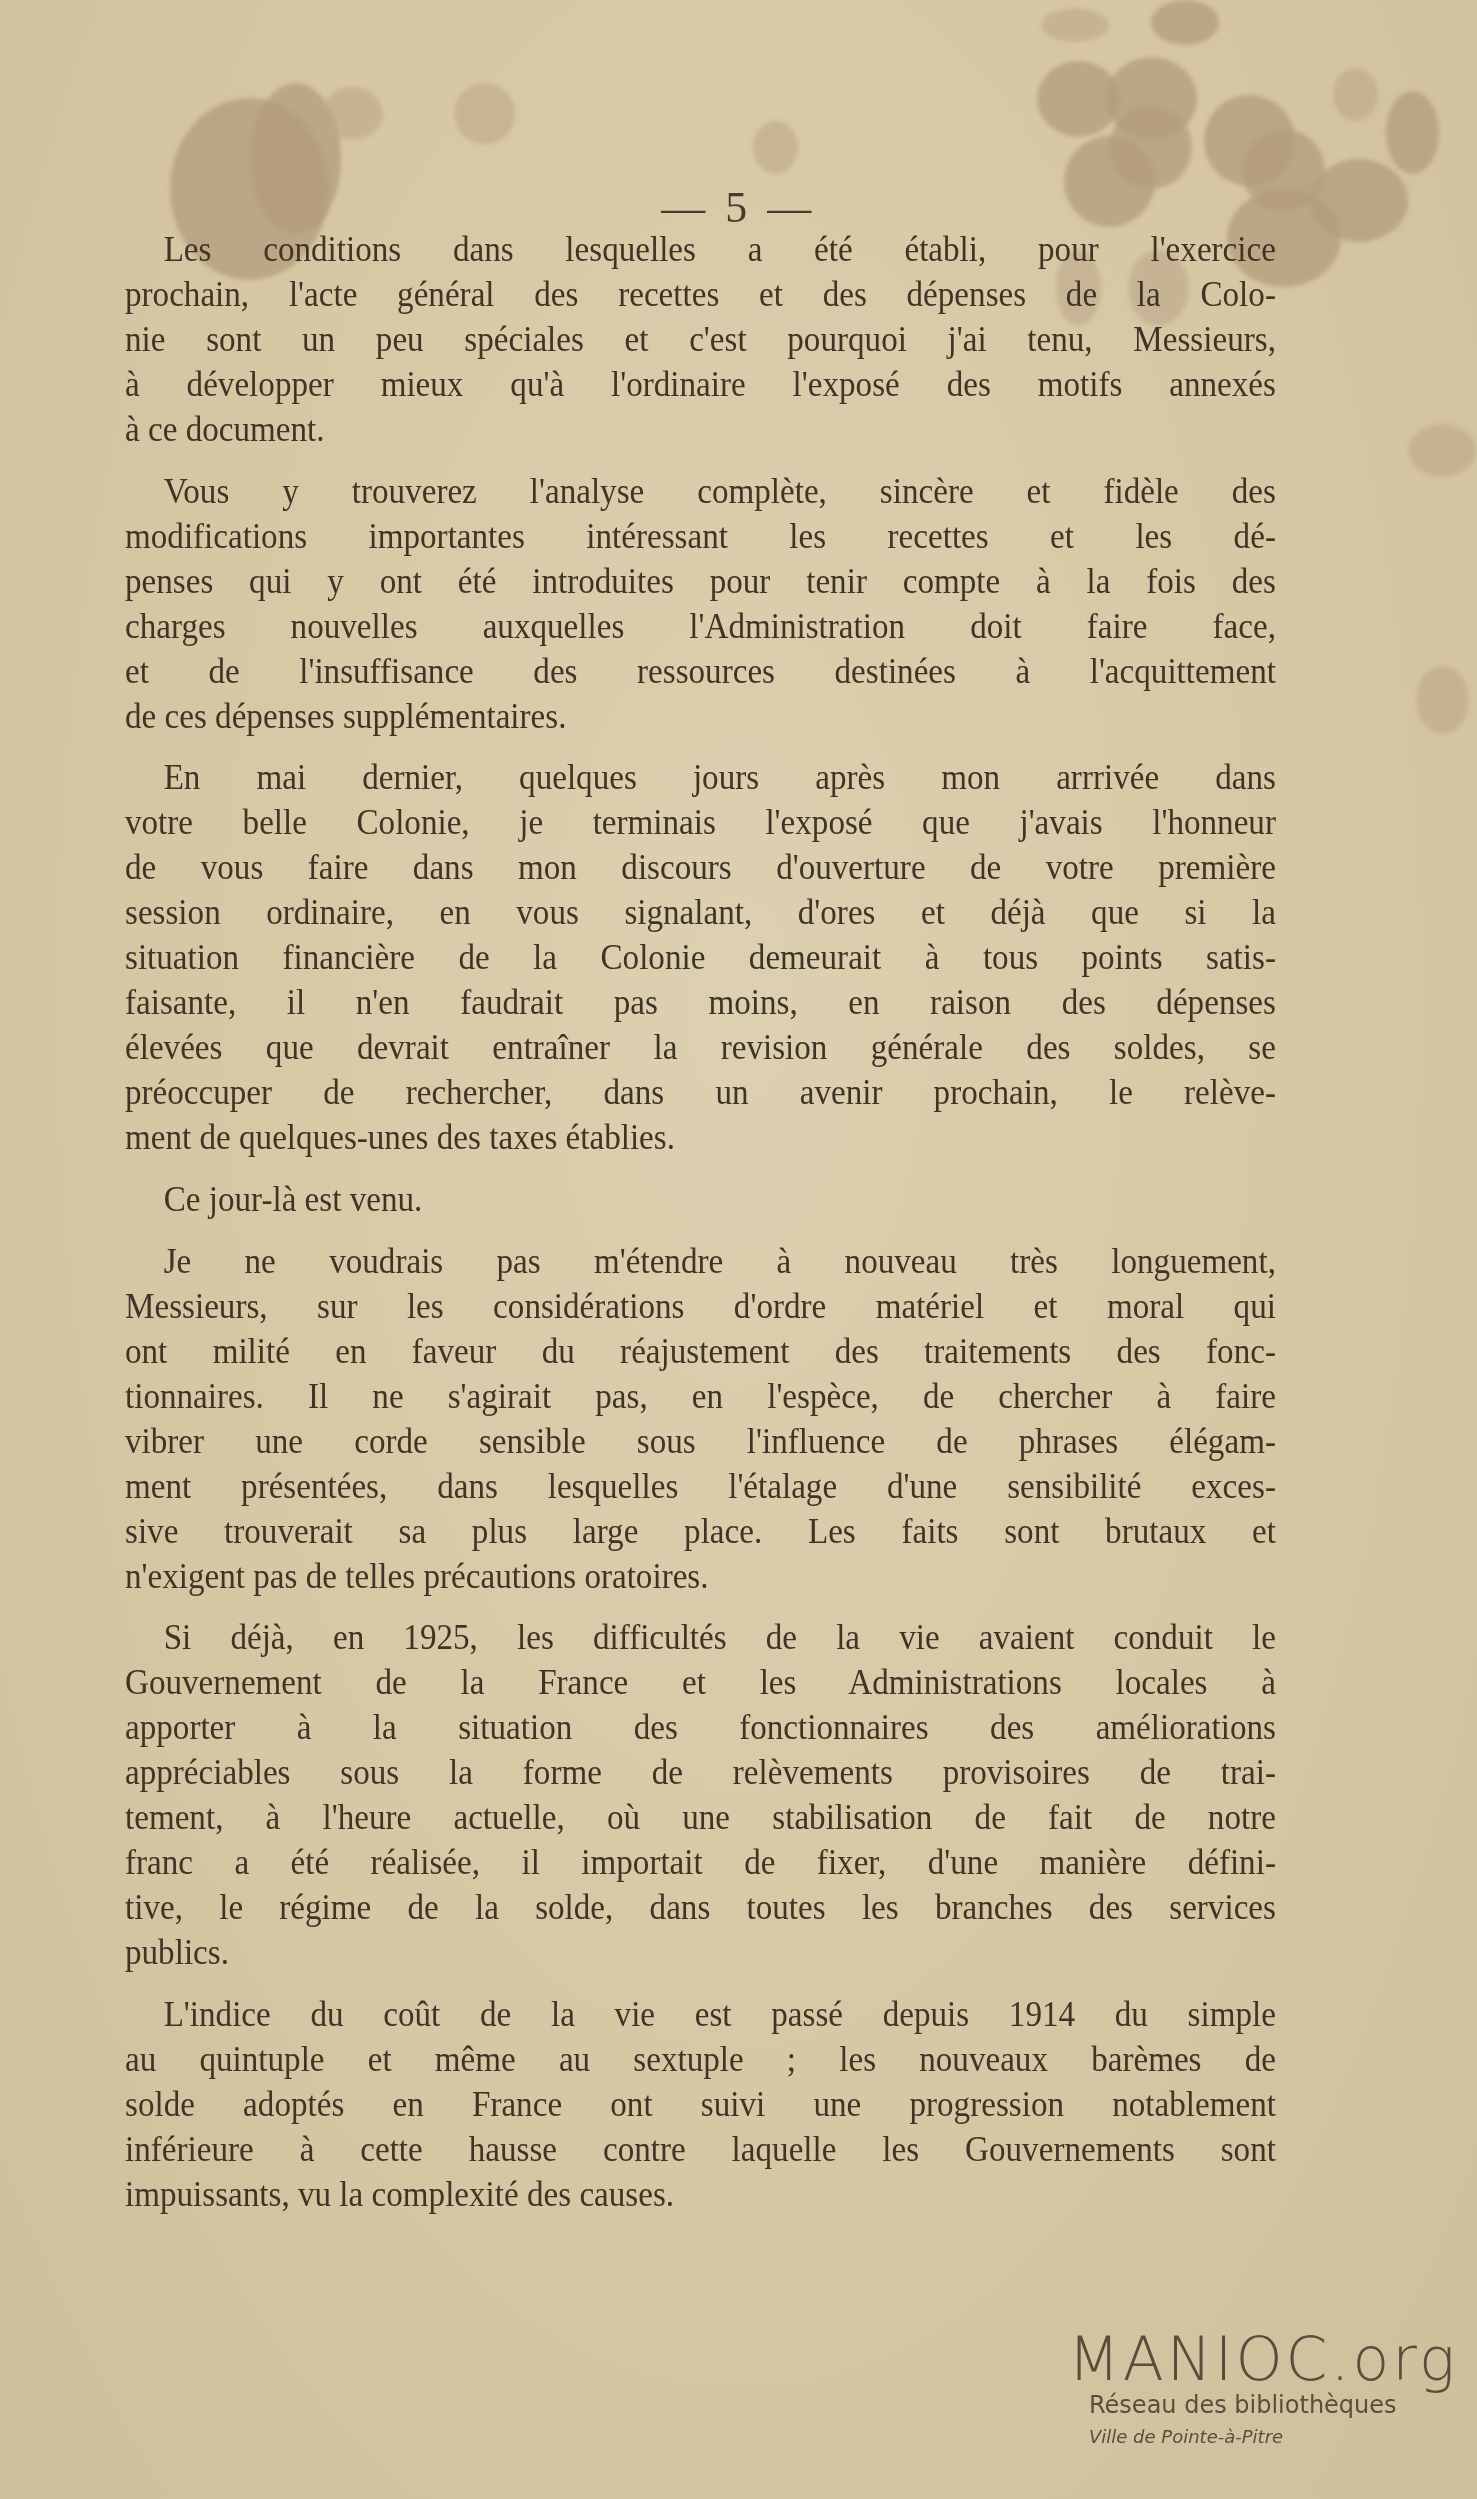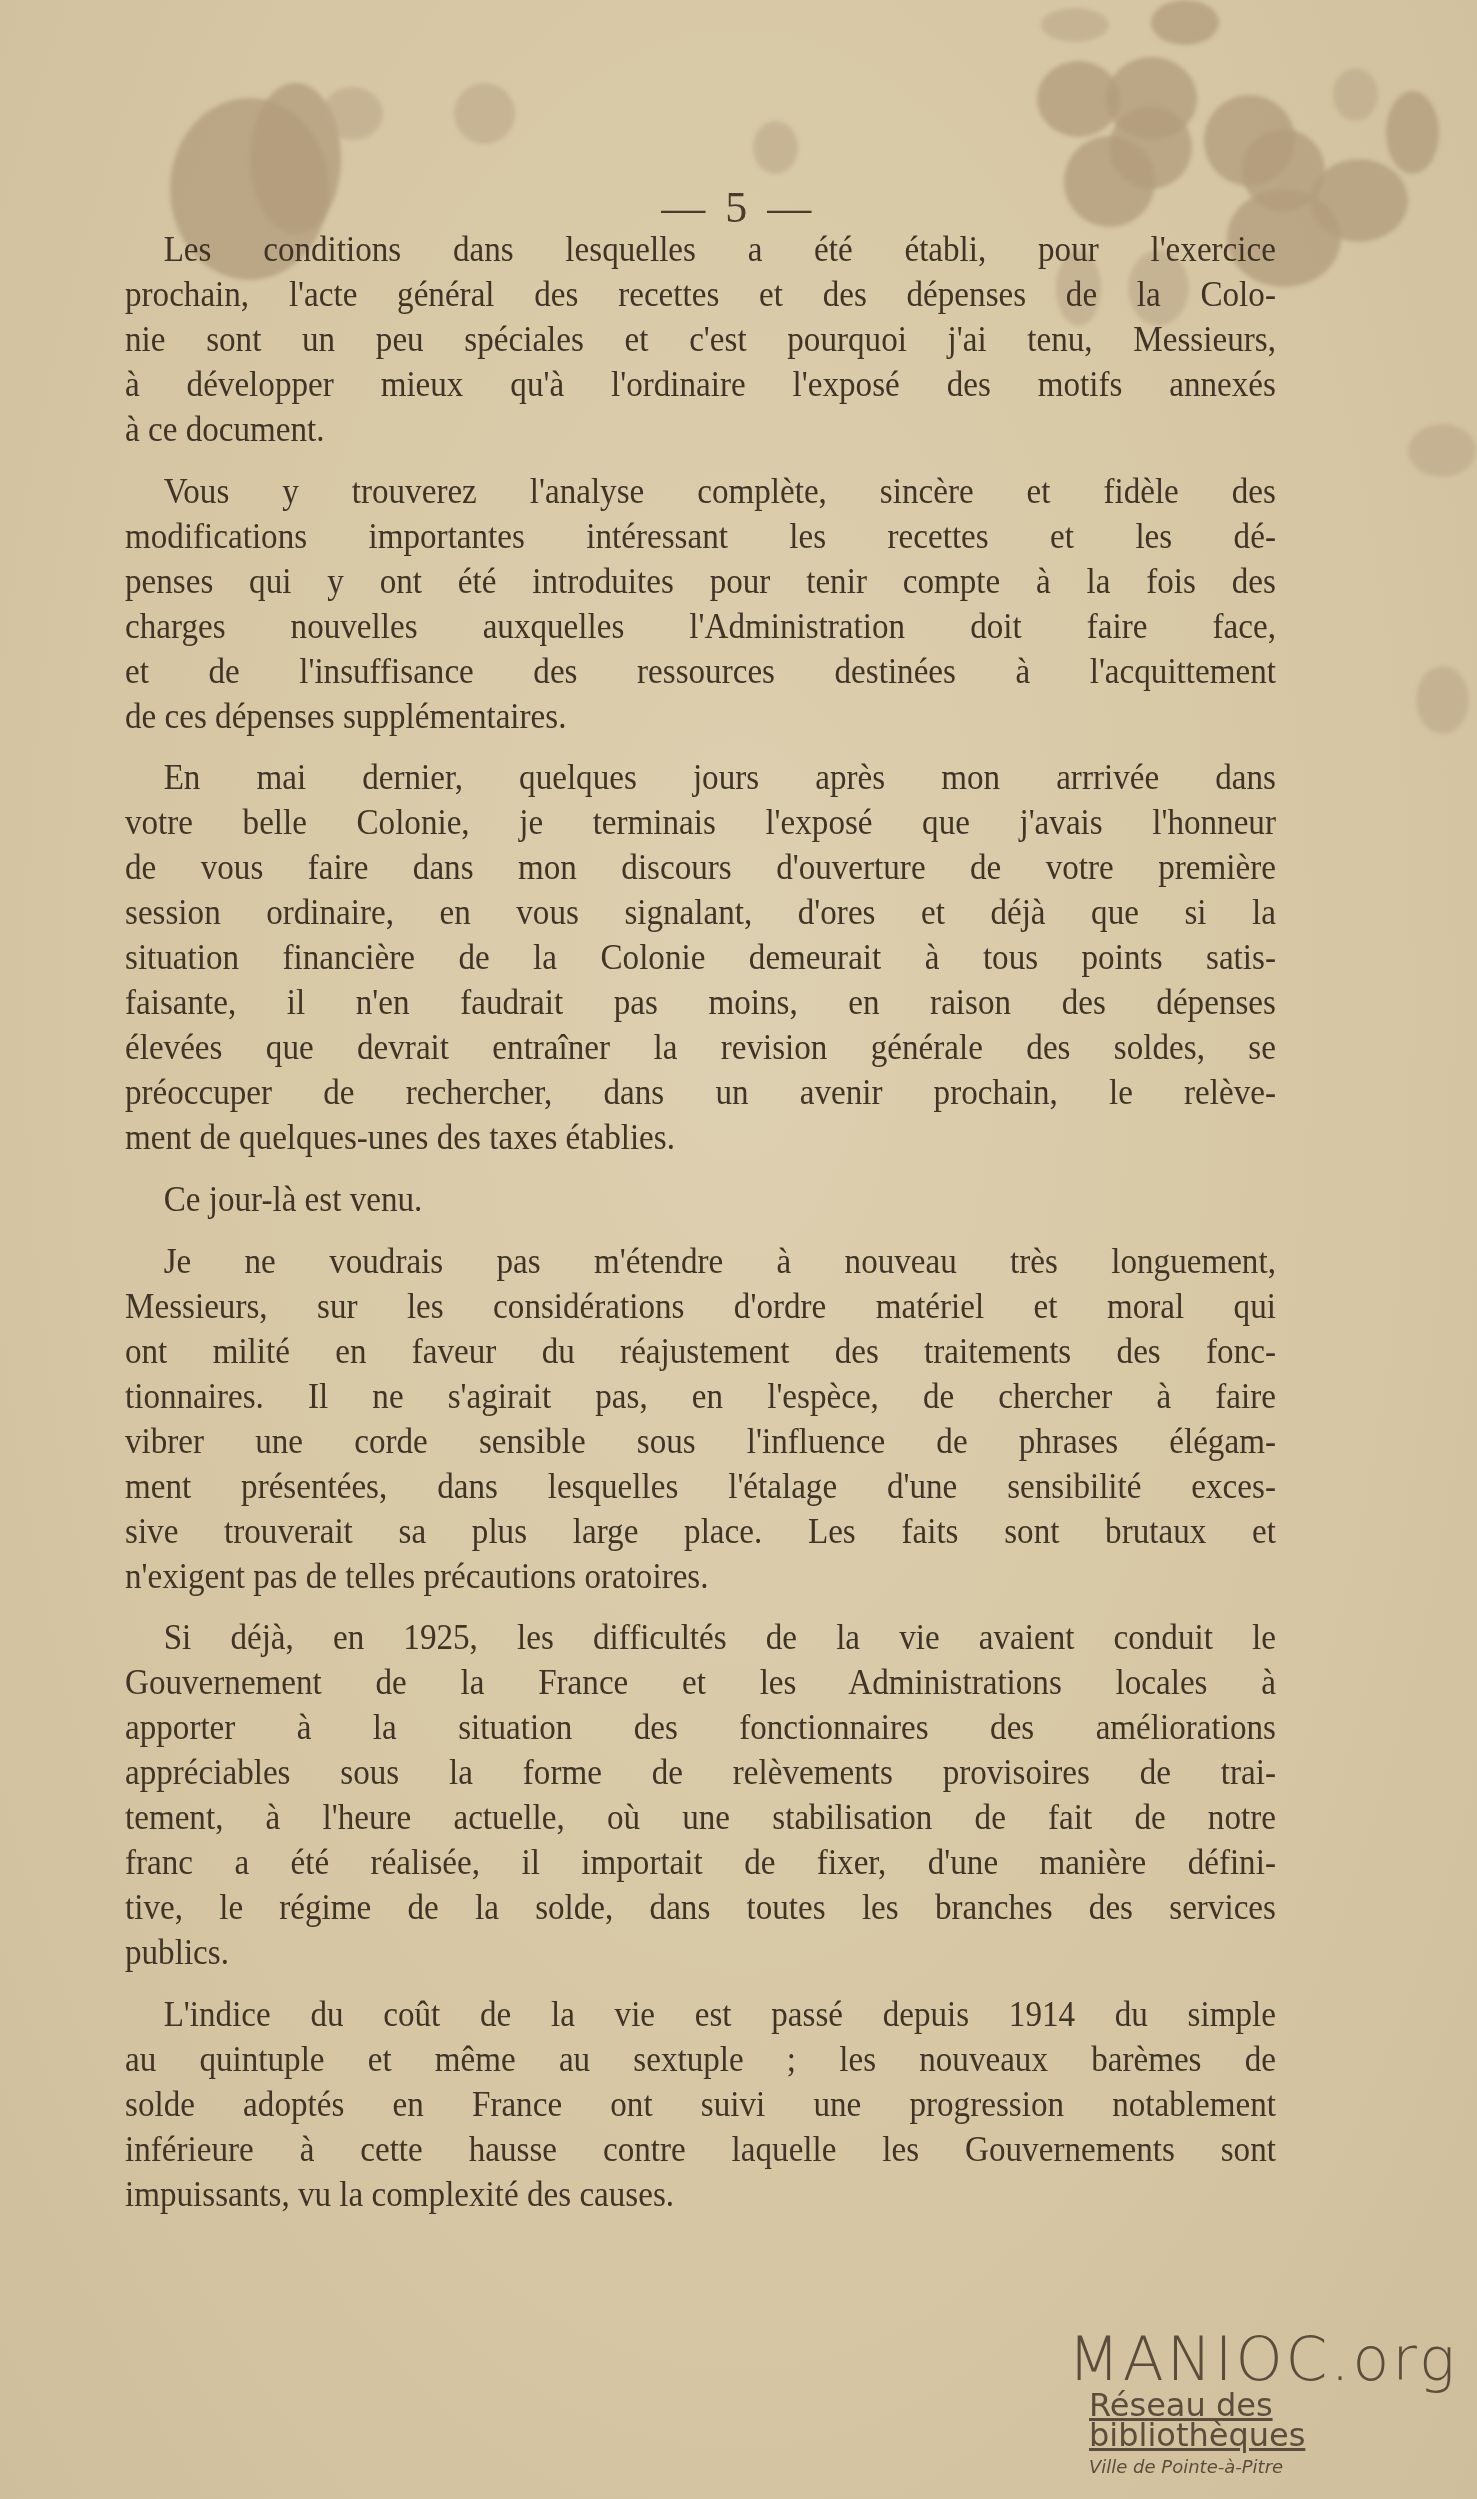--- a/index.html
+++ b/index.html
@@ -33,21 +33,21 @@
   }
   .para { margin: 0 0 16.7px 0; text-indent: 42px; }
   .para .line { display: block; text-align: justify; text-align-last: justify; text-indent: 0; }
   .para .line.first { padding-left: 42px; }
   .para .line.last { text-align-last: left; }
   .footer-logo {
     position: absolute; left: 1068px; top: 2329px; width: 379px;
     color: #5b4d3c; font-family: "DejaVu Sans", sans-serif;
   }
   .logo-main { font-size: 60px; letter-spacing: 3px; font-weight: 200; line-height: 61px; }
-  .logo-sub { font-size: 32px; padding-left: 21px; line-height: 30px; text-decoration: underline; }
+  .logo-sub { font-size: 24px; padding-left: 21px; line-height: 30px; }
   .logo-city { font-size: 18px; padding-left: 21px; font-style: italic; line-height: 33px; }
 </style>
 </head>
 <body>
 
 <div class="page">
 
   <div class="stain" style="left:170px;top:98px;width:159px;height:182px;"></div>
   <div class="stain" style="left:250px;top:83px;width:91px;height:151px;"></div>
   <div class="stain light" style="left:322px;top:87px;width:61px;height:53px;"></div>

